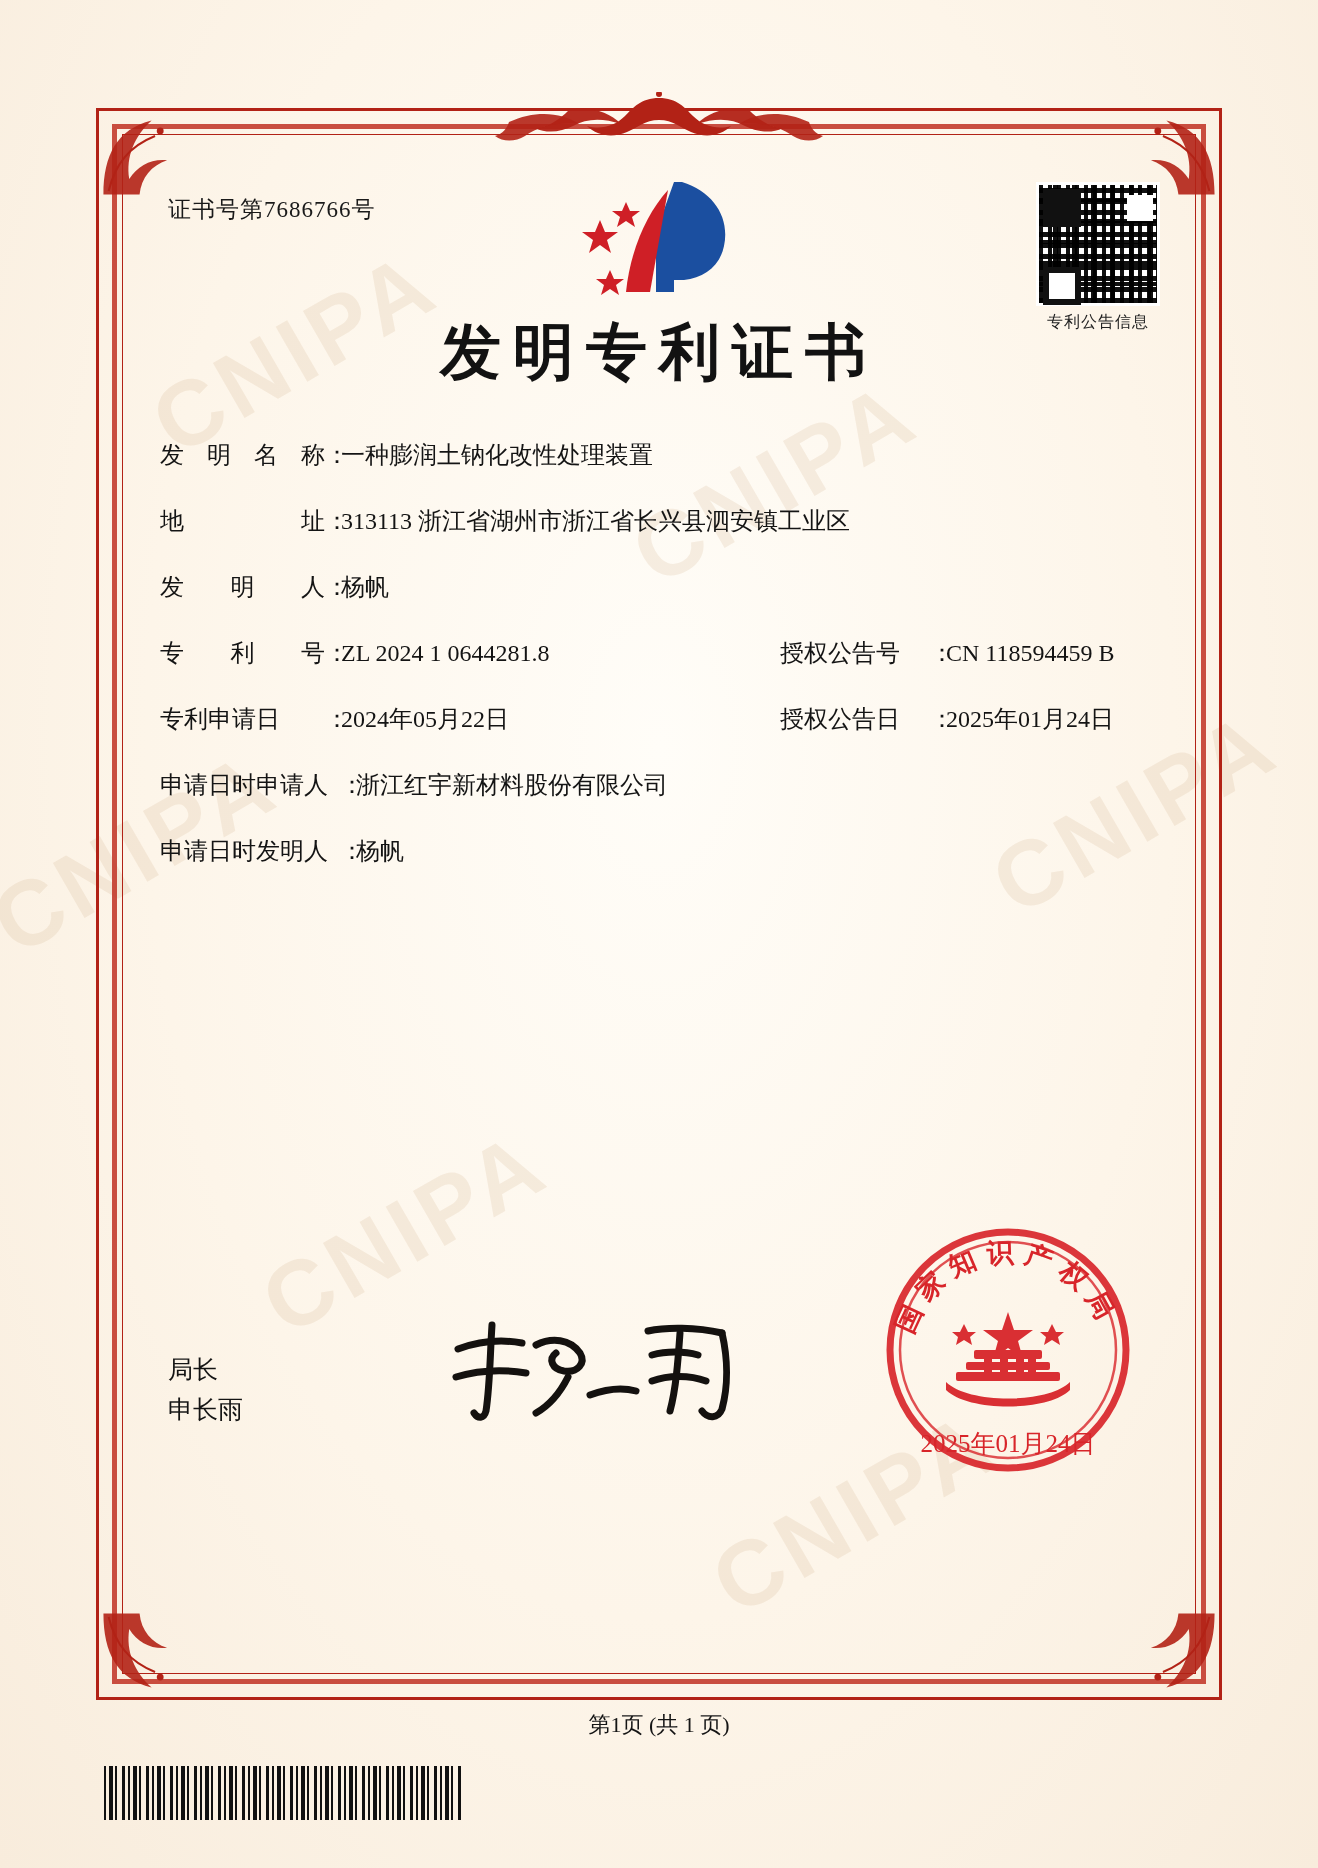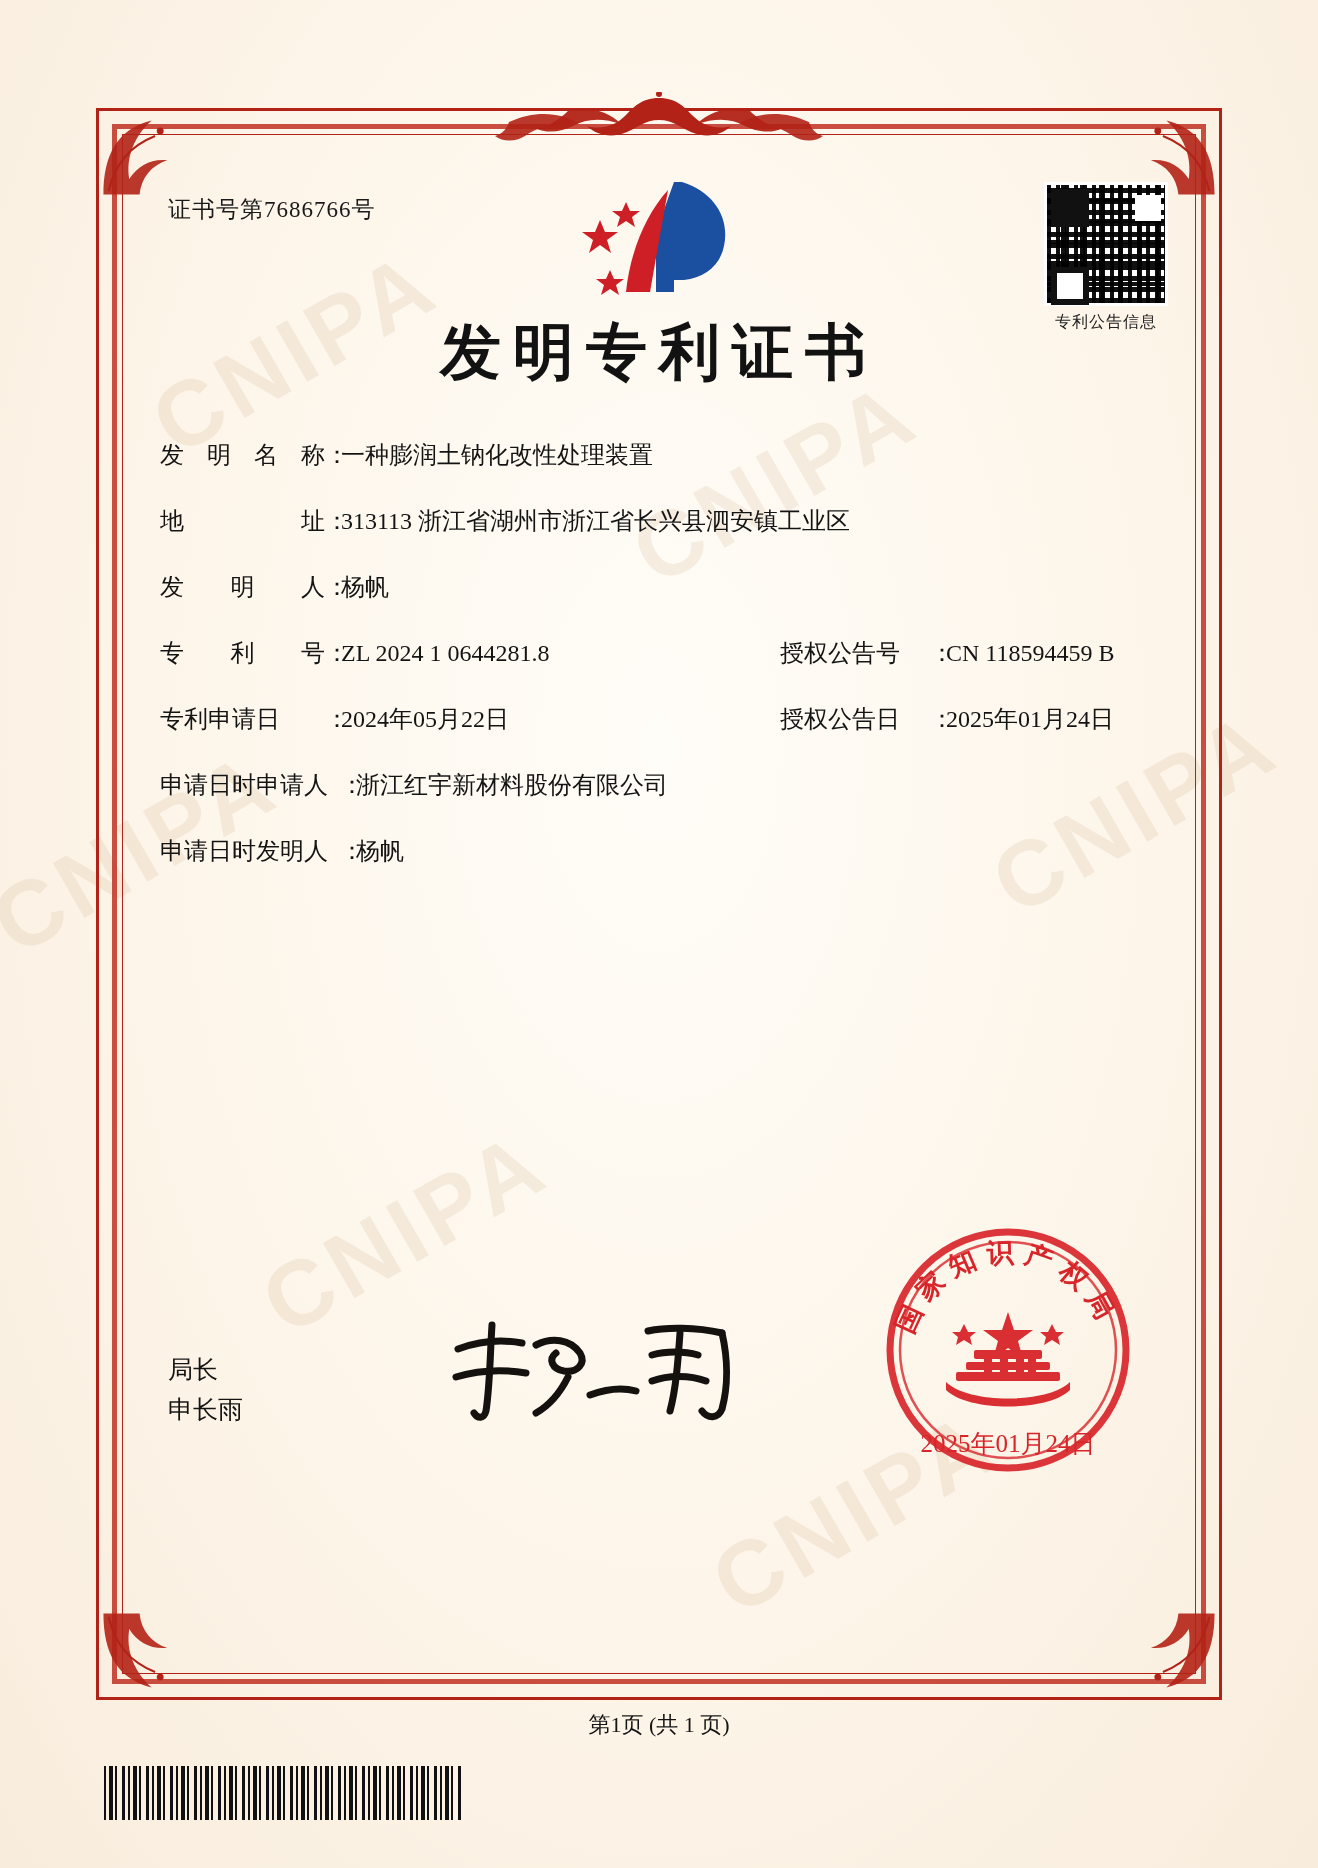--- a/index.html
+++ b/index.html
@@ -104,21 +104,21 @@
     position: absolute;
     left: 28px;
     top: 34px;
     font-size: 23px;
     color: #1a1a1a;
     letter-spacing: 1px;
   }
 
   .qr-box {
     position: absolute;
-    right: 10px;
+    right: 18px;
     top: 22px;
     width: 124px;
     text-align: center;
     padding-left: 33px;
   }
   .qr-code {
     width: 118px;
     height: 118px;
     margin: 0 auto;
     background-color: #ffffff;

